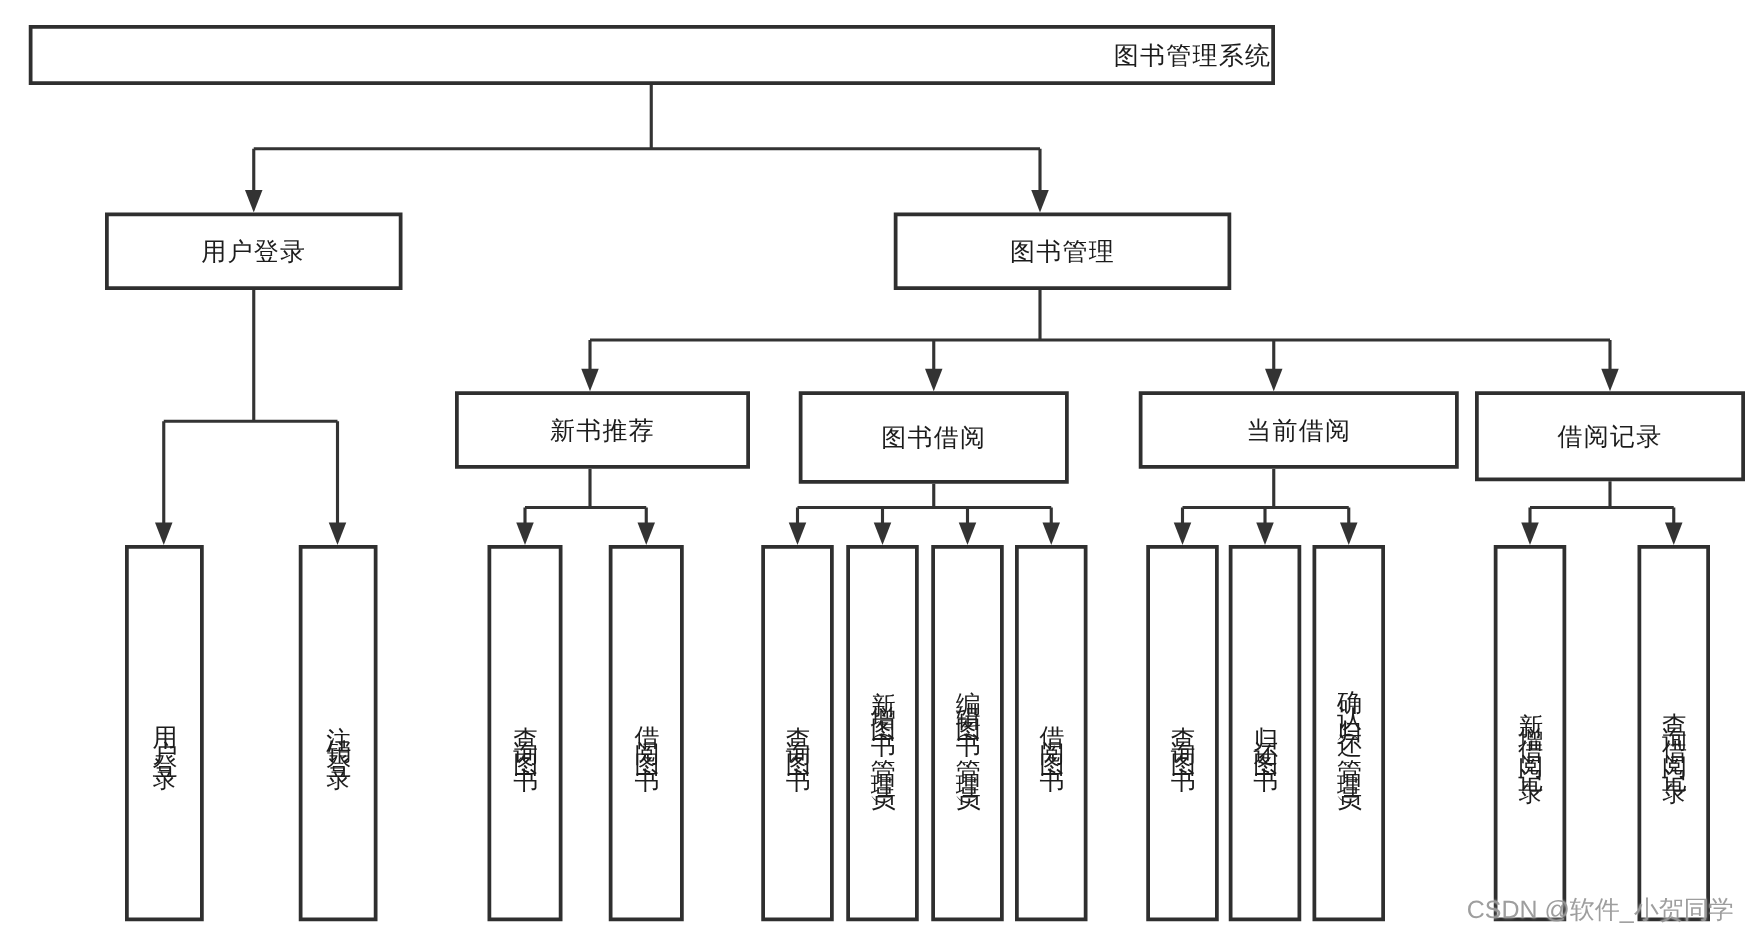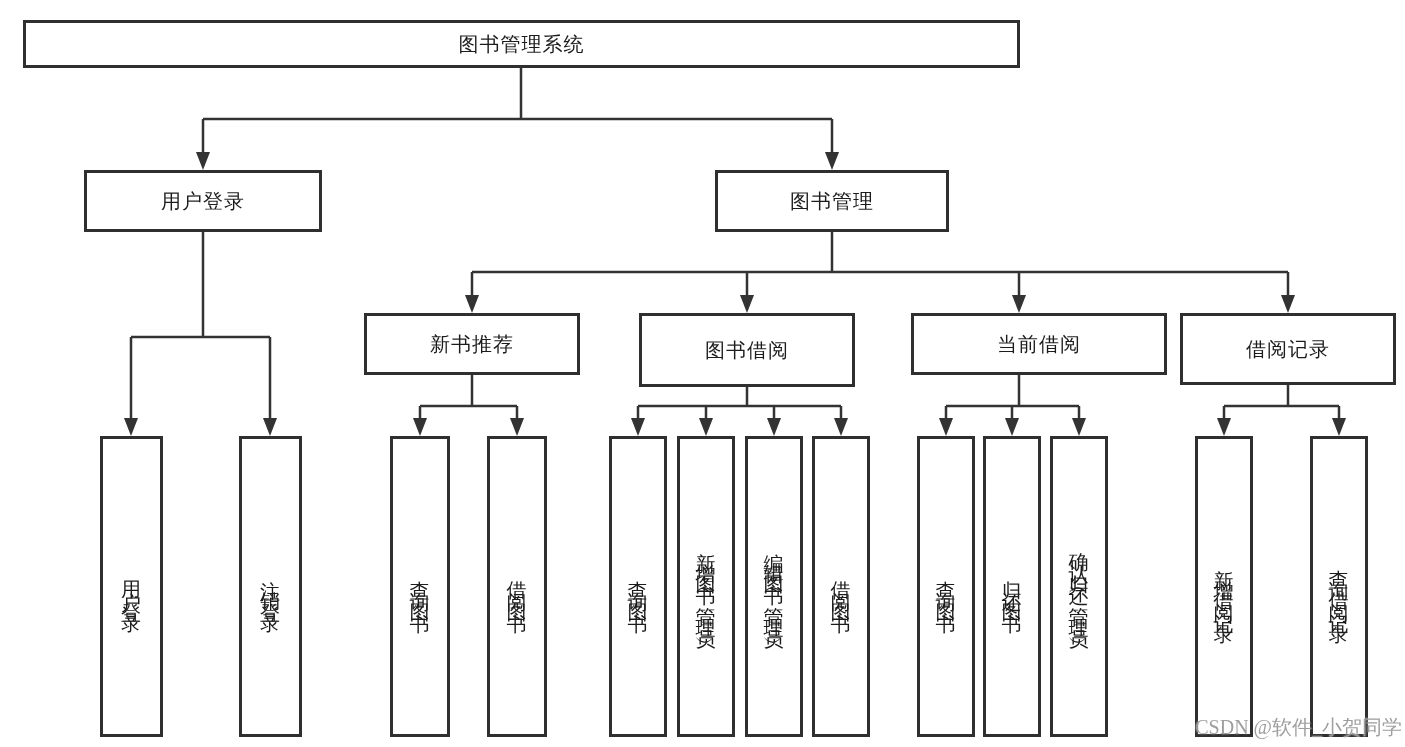--- a/index.html
+++ b/index.html
@@ -38,28 +38,27 @@
   .vlabel {
     writing-mode: vertical-lr;
     text-orientation: mixed;
     font-size: 20px;
     letter-spacing: 11px;
     line-height: 1;
     white-space: nowrap;
   }
   #watermark {
     position: absolute;
-    right: 3px;
+    right: 18px;
     bottom: 6px;
     font-size: 20px;
     color: rgba(148,148,148,0.9);
     text-shadow: 0 0 2px rgba(255,255,255,0.9);
     white-space: nowrap;
     z-index: 10;
-    font-family: Liberation Serif, serif;
   }
   .line { stroke: #333333; stroke-width: 2.5; fill: none; }
   .arrow { fill: #333333; stroke: none; }
 </style>
 </head>
 <body>
 
 <div id="canvas">
 
   <svg id="connectors" viewBox="0 0 1405 747" xmlns="http://www.w3.org/2000/svg">
@@ -105,32 +104,32 @@
       <path class="arrow" d="M1072 418 L1086 418 L1079 436 Z"></path>
     </g>
 
     <g>
       <path class="line" d="M1288 375 V406 M1224 406 H1339 M1224 406 V420 M1339 406 V420"></path>
       <path class="arrow" d="M1217 418 L1231 418 L1224 436 Z"></path>
       <path class="arrow" d="M1332 418 L1346 418 L1339 436 Z"></path>
     </g>
   </svg>
 
-  <div class="node" style="left:23px; top:20px; width:997px; height:48px;">
+  <div class="node" style="left:23px; top:20px; width:997px; height:48px;justify-content:flex-end;">
     <span class="hlabel">图书管理系统</span>
   </div>
 
   <div class="node" style="left:84px; top:170px; width:238px; height:62px;">
     <span class="hlabel">用户登录</span>
   </div>
-  <div class="node" style="left:715px; top:170px; width:234px; height:62px;">
+  <div class="node" style="left:715px; top:170px; width:270px; height:62px;">
     <span class="hlabel">图书管理</span>
   </div>
 
-  <div class="node" style="left:364px; top:313px; width:216px; height:62px;">
+  <div class="node" style="left:364px; top:313px; width:236px; height:62px;">
     <span class="hlabel">新书推荐</span>
   </div>
   <div class="node" style="left:639px; top:313px; width:216px; height:74px;">
     <span class="hlabel">图书借阅</span>
   </div>
   <div class="node" style="left:911px; top:313px; width:256px; height:62px;">
     <span class="hlabel">当前借阅</span>
   </div>
   <div class="node" style="left:1180px; top:313px; width:216px; height:72px;">
     <span class="hlabel">借阅记录</span>

